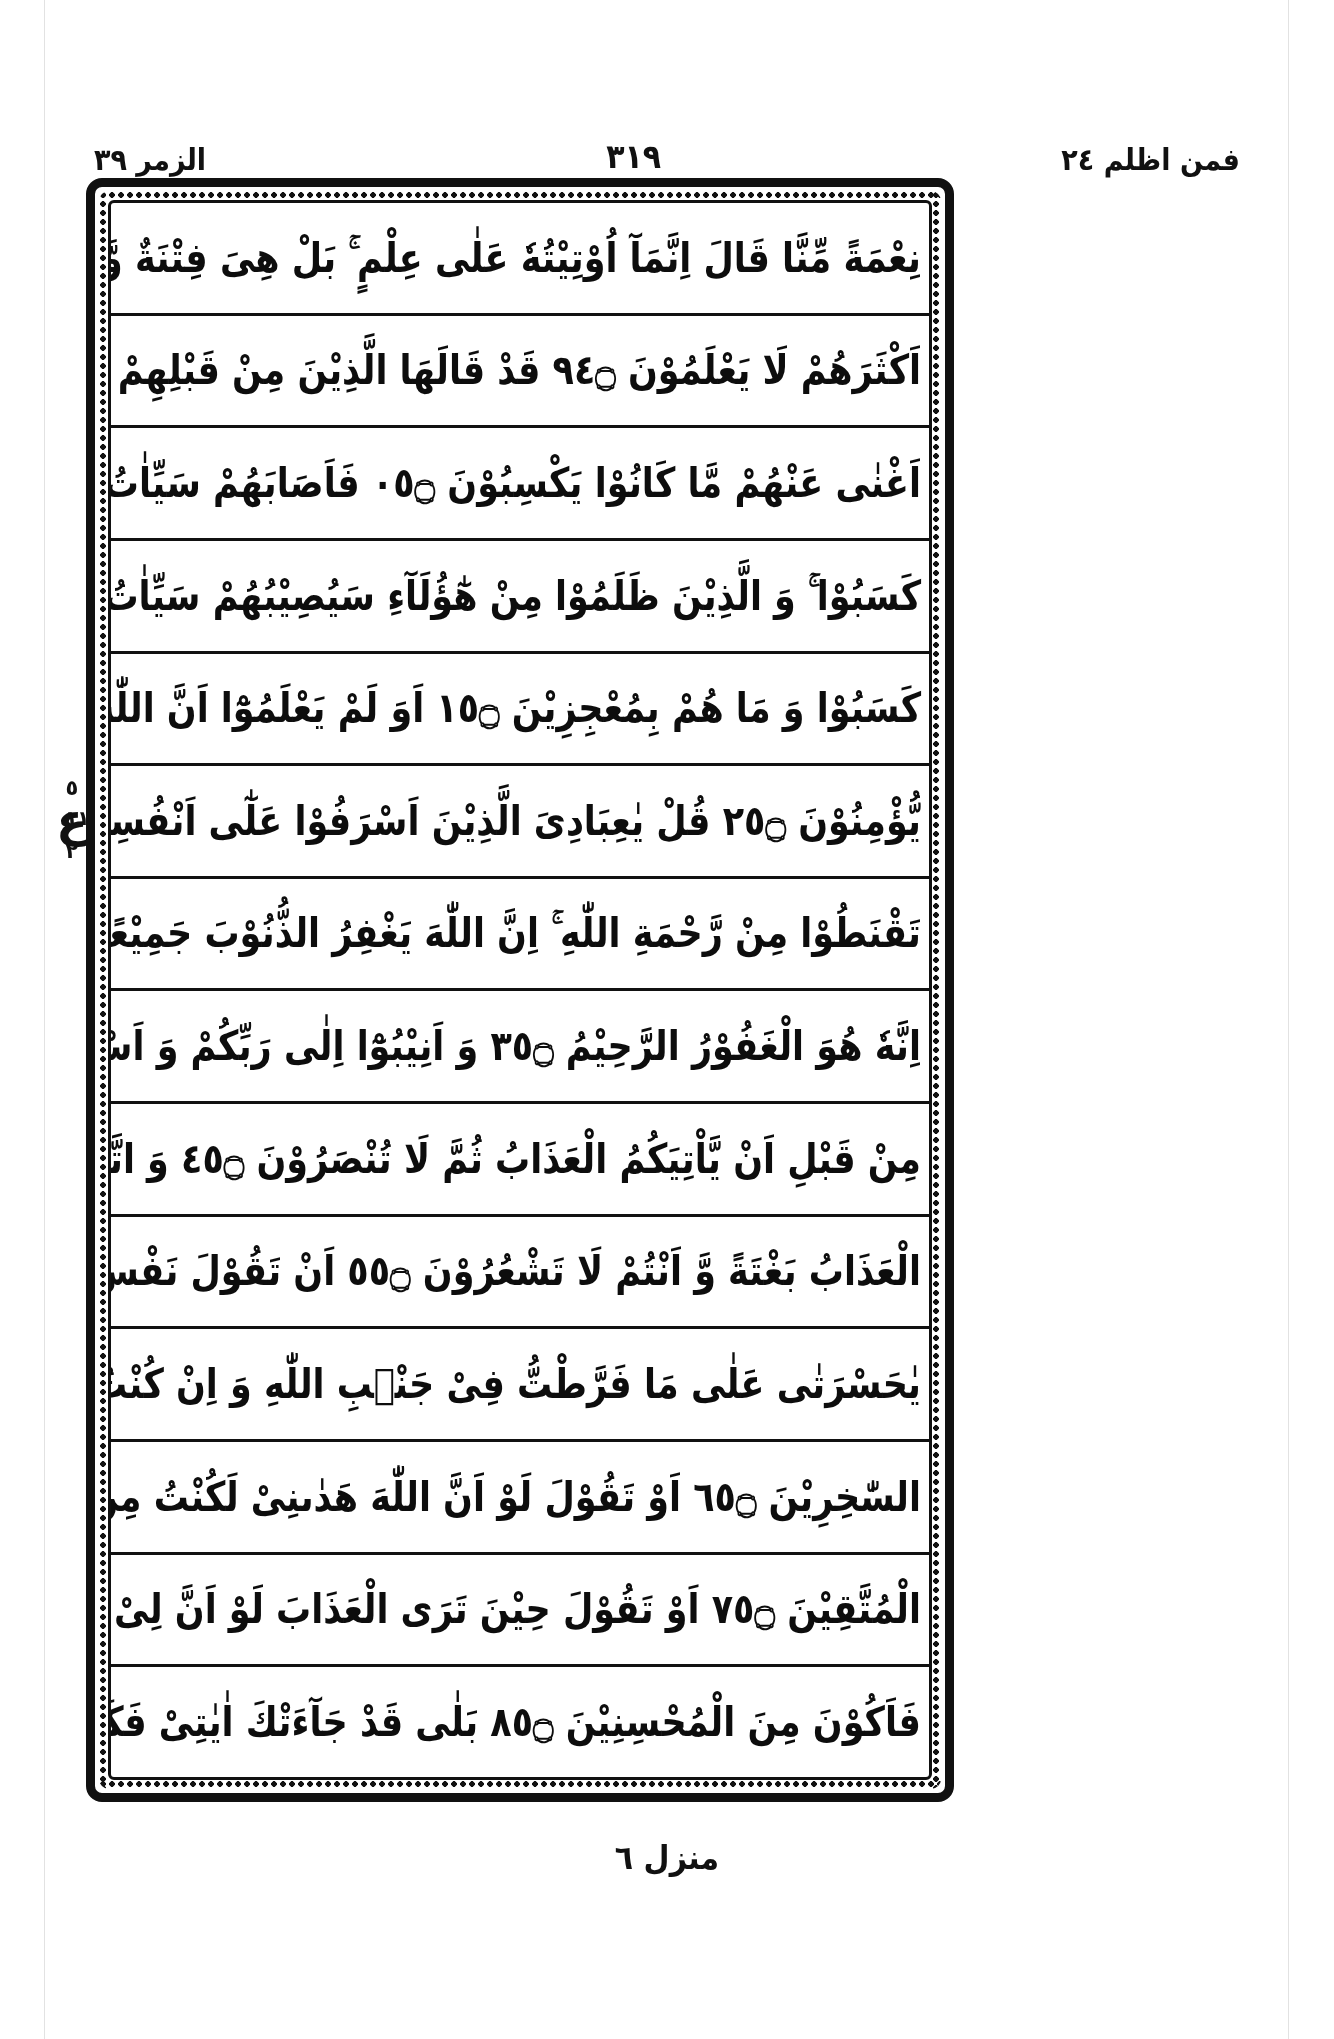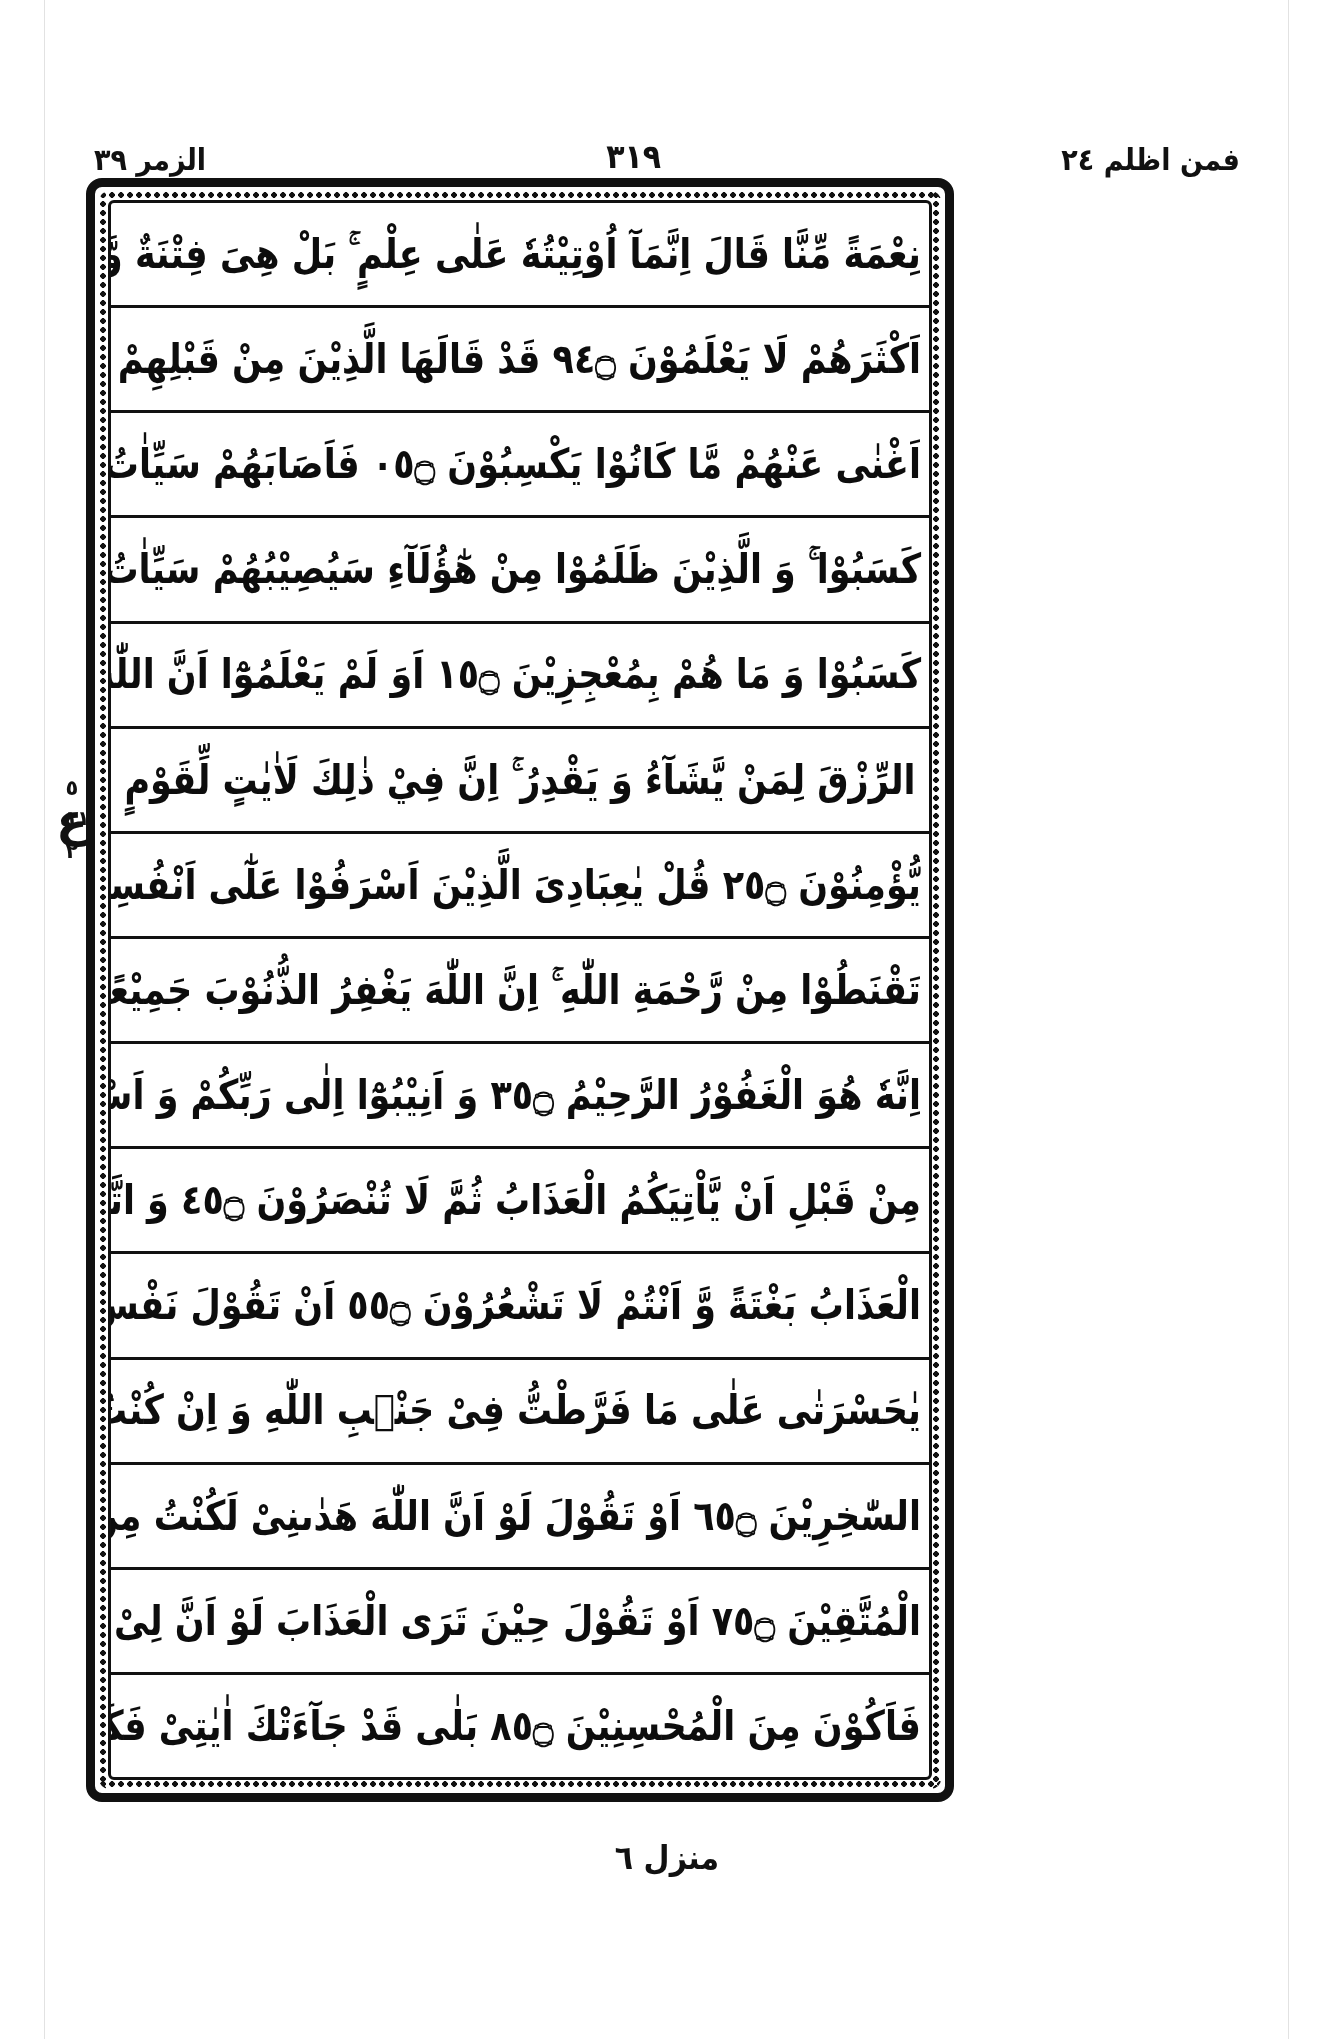--- a/index.html
+++ b/index.html
@@ -177,23 +177,20 @@
       <div class="ayah-line">
         <span class="ayah-text">اَغْنٰى عَنْهُمْ مَّا كَانُوْا يَكْسِبُوْنَ ۝٥٠ فَاَصَابَهُمْ سَيِّاٰتُ مَا</span>
       </div>
       <div class="ayah-line">
         <span class="ayah-text">كَسَبُوْا ۚ وَ الَّذِيْنَ ظَلَمُوْا مِنْ هٰٓؤُلَآءِ سَيُصِيْبُهُمْ سَيِّاٰتُ مَا</span>
       </div>
       <div class="ayah-line">
         <span class="ayah-text">كَسَبُوْا وَ مَا هُمْ بِمُعْجِزِيْنَ ۝٥١ اَوَ لَمْ يَعْلَمُوْٓا اَنَّ اللّٰهَ يَبْسُطُ</span>
       </div>
       <div class="ayah-line">
-        <span class="ayah-text">الرِّزْقَ لِمَنْ يَّشَآءُ وَ يَقْدِرُ ۚ اِنَّ فِيْ ذٰلِكَ لَاٰيٰتٍ لِّقَوْمٍ</span>
-      </div>
-      <div class="ayah-line">
         <span class="ayah-text">يُّؤْمِنُوْنَ ۝٥٢ قُلْ يٰعِبَادِىَ الَّذِيْنَ اَسْرَفُوْا عَلٰٓى اَنْفُسِهِمْ لَا</span>
       </div>
       <div class="ayah-line">
         <span class="ayah-text">تَقْنَطُوْا مِنْ رَّحْمَةِ اللّٰهِ ۚ اِنَّ اللّٰهَ يَغْفِرُ الذُّنُوْبَ جَمِيْعًا ۚ</span>
       </div>
       <div class="ayah-line">
         <span class="ayah-text">اِنَّهٗ هُوَ الْغَفُوْرُ الرَّحِيْمُ ۝٥٣ وَ اَنِيْبُوْٓا اِلٰى رَبِّكُمْ وَ اَسْلِمُوْا لَهٗ</span>
       </div>
       <div class="ayah-line">
         <span class="ayah-text">مِنْ قَبْلِ اَنْ يَّاْتِيَكُمُ الْعَذَابُ ثُمَّ لَا تُنْصَرُوْنَ ۝٥٤ وَ اتَّبِعُوْٓا</span>

